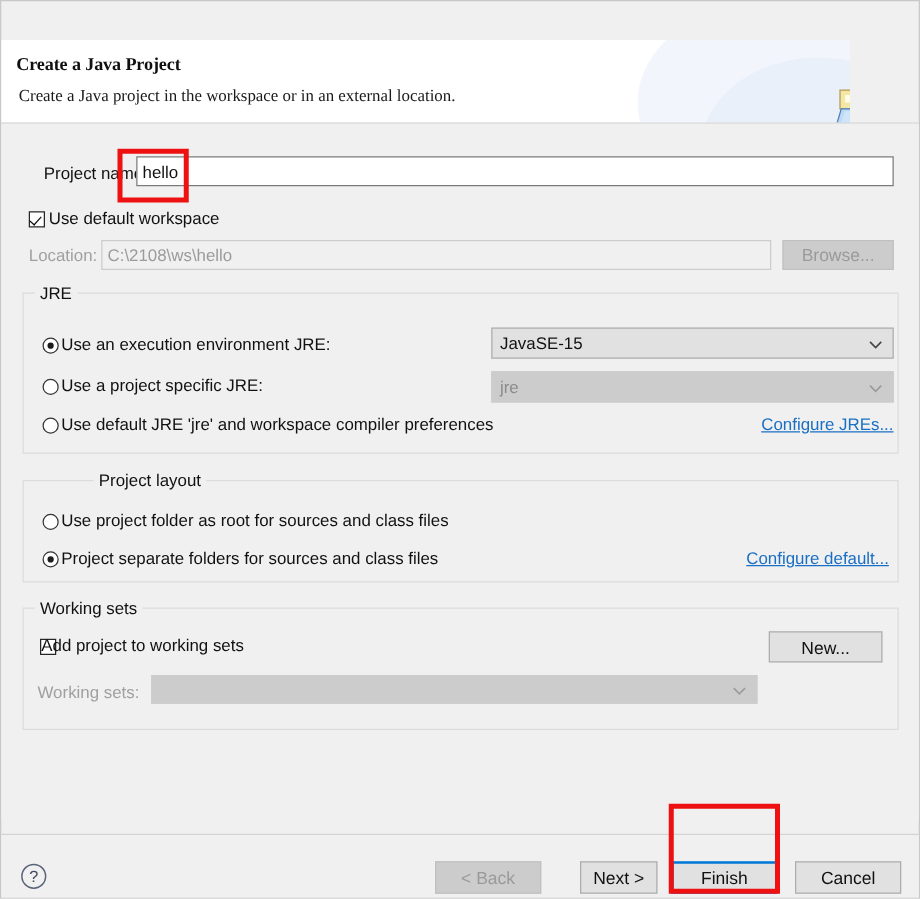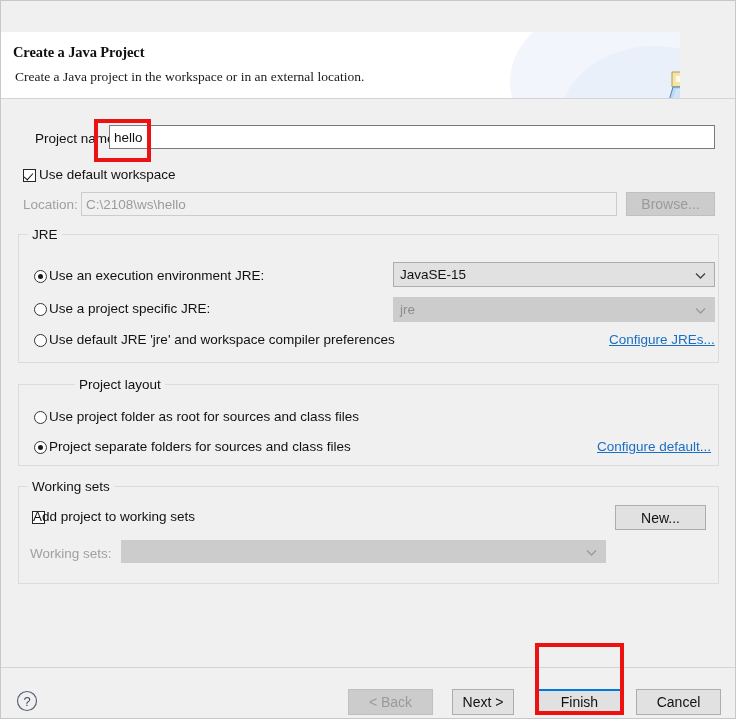--- a/index.html
+++ b/index.html
@@ -311,21 +311,21 @@
             <polyline points="1,1 5.5,5.5 10,1" fill="none" stroke="#9a9a9a" stroke-width="1.3"></polyline>
           </svg>
       </span>
     </div>
 
   </div>
 
   <div id="footer-rule"></div>
   <div id="footer">
     <div class="btn disabled" style="left:347px; top:21px; width:85px; height:26px;">&lt; Back</div>
-    <div class="btn" style="left:451px; top:21px; width:62px; height:26px;">Next &gt;</div>
+    <div class="btn" style="left:463px; top:21px; width:62px; height:26px;">Next &gt;</div>
     <div class="btn" style="left:635px; top:21px; width:85px; height:26px;">Cancel</div>
     <div class="btn default" style="left:536px; top:21px; width:85px; height:26px;">Finish</div>
   </div>
 
   <div id="help-icon">
     <svg width="22" height="22" viewBox="0 0 22 22">
       <circle cx="11" cy="11" r="9.5" fill="none" stroke="#5a6478" stroke-width="1.2"></circle>
       <text x="11" y="15.5" text-anchor="middle" font-family="Liberation Sans, sans-serif" font-size="13" fill="#3f4a60">?</text>
     </svg>
   </div>

